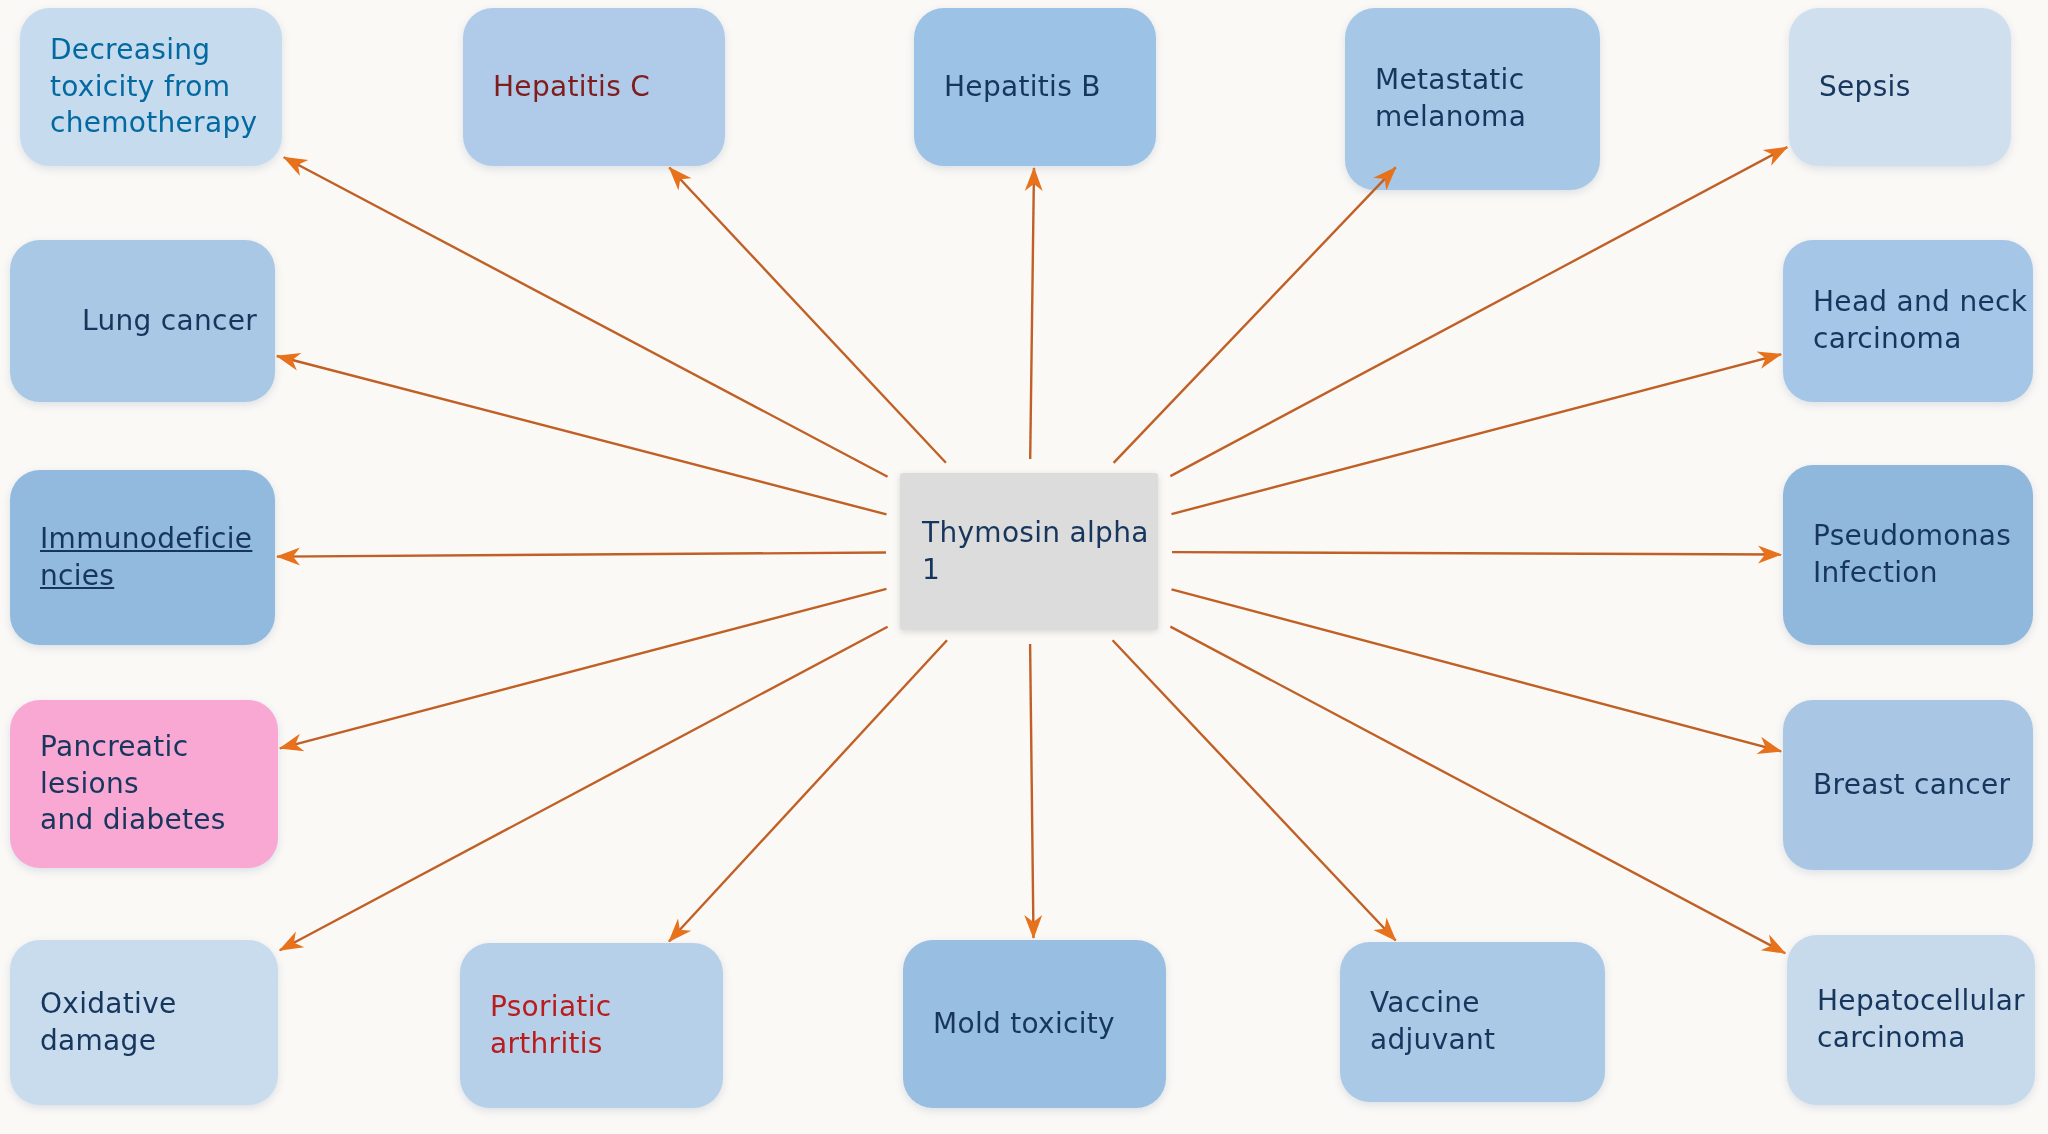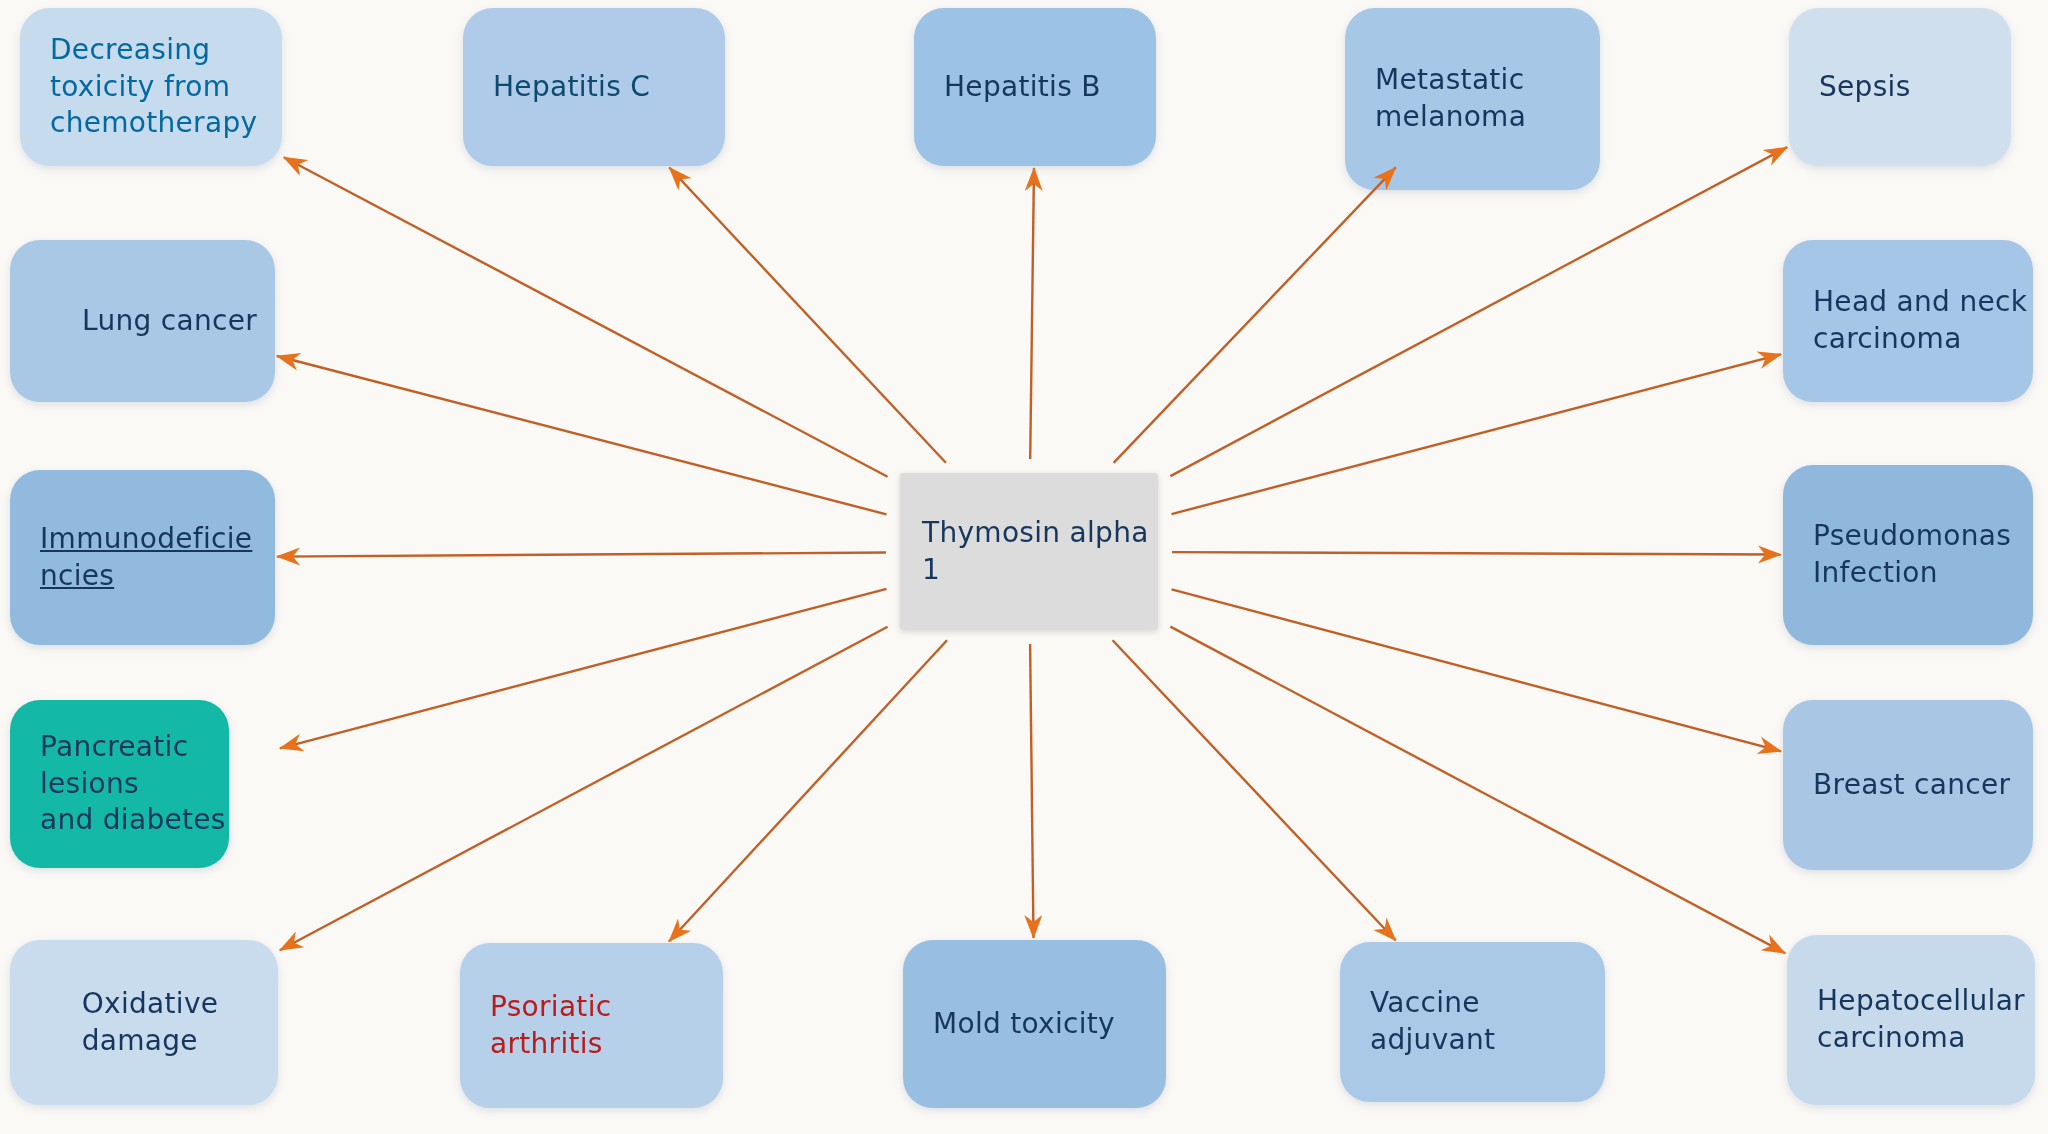--- a/index.html
+++ b/index.html
@@ -28,32 +28,32 @@
 </style>
 </head>
 <body>
 
 <div class="canvas" id="canvas" style="width: 2048px; height: 1134px; background: rgb(251, 249, 246);">
   <div class="node center" style="left: 900px; top: 473px; width: 258px; height: 157px; background: rgb(220, 220, 220); color: rgb(23, 54, 93);"><span class="label">Thymosin alpha
 1</span></div>
     <div class="node" style="left: 20px; top: 8px; width: 262px; height: 158px; background: rgb(198, 219, 238); color: #0369a1;"><span class="label">Decreasing
 toxicity from
 chemotherapy</span></div>
-    <div class="node" style="left: 463px; top: 8px; width: 262px; height: 158px; background: rgb(175, 203, 233); color: #0c4a6e;"><span class="label">Hepatitis C</span></div>
+    <div class="node" style="left: 463px; top: 8px; width: 262px; height: 158px; background: rgb(175, 203, 233); color: #7f1d1d;"><span class="label">Hepatitis C</span></div>
     <div class="node" style="left: 914px; top: 8px; width: 242px; height: 158px; background: rgb(156, 194, 229); color: rgb(23, 54, 93);"><span class="label">Hepatitis B</span></div>
     <div class="node" style="left: 1345px; top: 8px; width: 255px; height: 182px; background: rgb(166, 199, 230); color: rgb(23, 54, 93);"><span class="label">Metastatic
 melanoma</span></div>
     <div class="node" style="left: 1789px; top: 8px; width: 222px; height: 158px; background: rgb(207, 223, 238); color: rgb(23, 54, 93);"><span class="label">Sepsis</span></div>
     <div class="node" style="left: 10px; top: 240px; width: 265px; height: 162px; background: rgb(169, 200, 229); color: rgb(23, 54, 93); justify-content: flex-end;"><span class="label">Lung cancer</span></div>
     <div class="node" style="left: 10px; top: 470px; width: 265px; height: 175px; background: rgb(146, 186, 222); color: rgb(23, 54, 93); text-decoration: underline;"><span class="label">Immunodeficie
 ncies</span></div>
-    <div class="node" style="left: 10px; top: 700px; width: 219px; height: 168px; background: #14b8a6; color: rgb(23, 54, 93);"><span class="label">Pancreatic
+    <div class="node" style="left: 10px; top: 700px; width: 268px; height: 168px; background: #f9a8d4; color: rgb(23, 54, 93);"><span class="label">Pancreatic
 lesions
 and diabetes</span></div>
-    <div class="node" style="left: 10px; top: 940px; width: 268px; height: 165px; background: rgb(200, 220, 238); color: rgb(23, 54, 93); justify-content: center;"><span class="label">Oxidative
+    <div class="node" style="left: 10px; top: 940px; width: 268px; height: 165px; background: rgb(200, 220, 238); color: rgb(23, 54, 93);"><span class="label">Oxidative
 damage</span></div>
     <div class="node" style="left: 460px; top: 943px; width: 263px; height: 165px; background: rgb(182, 208, 234); color: #b91c1c;"><span class="label">Psoriatic
 arthritis</span></div>
     <div class="node" style="left: 903px; top: 940px; width: 263px; height: 168px; background: rgb(152, 191, 226); color: rgb(23, 54, 93);"><span class="label">Mold toxicity</span></div>
     <div class="node" style="left: 1340px; top: 942px; width: 265px; height: 160px; background: rgb(170, 201, 230); color: rgb(23, 54, 93);"><span class="label">Vaccine
 adjuvant</span></div>
     <div class="node" style="left: 1787px; top: 935px; width: 248px; height: 170px; background: rgb(198, 218, 236); color: rgb(23, 54, 93);"><span class="label">Hepatocellular
 carcinoma</span></div>
     <div class="node" style="left: 1783px; top: 700px; width: 250px; height: 170px; background: rgb(169, 199, 228); color: rgb(23, 54, 93);"><span class="label">Breast cancer</span></div>
     <div class="node" style="left: 1783px; top: 465px; width: 250px; height: 180px; background: rgb(144, 184, 220); color: rgb(23, 54, 93);"><span class="label">Pseudomonas

